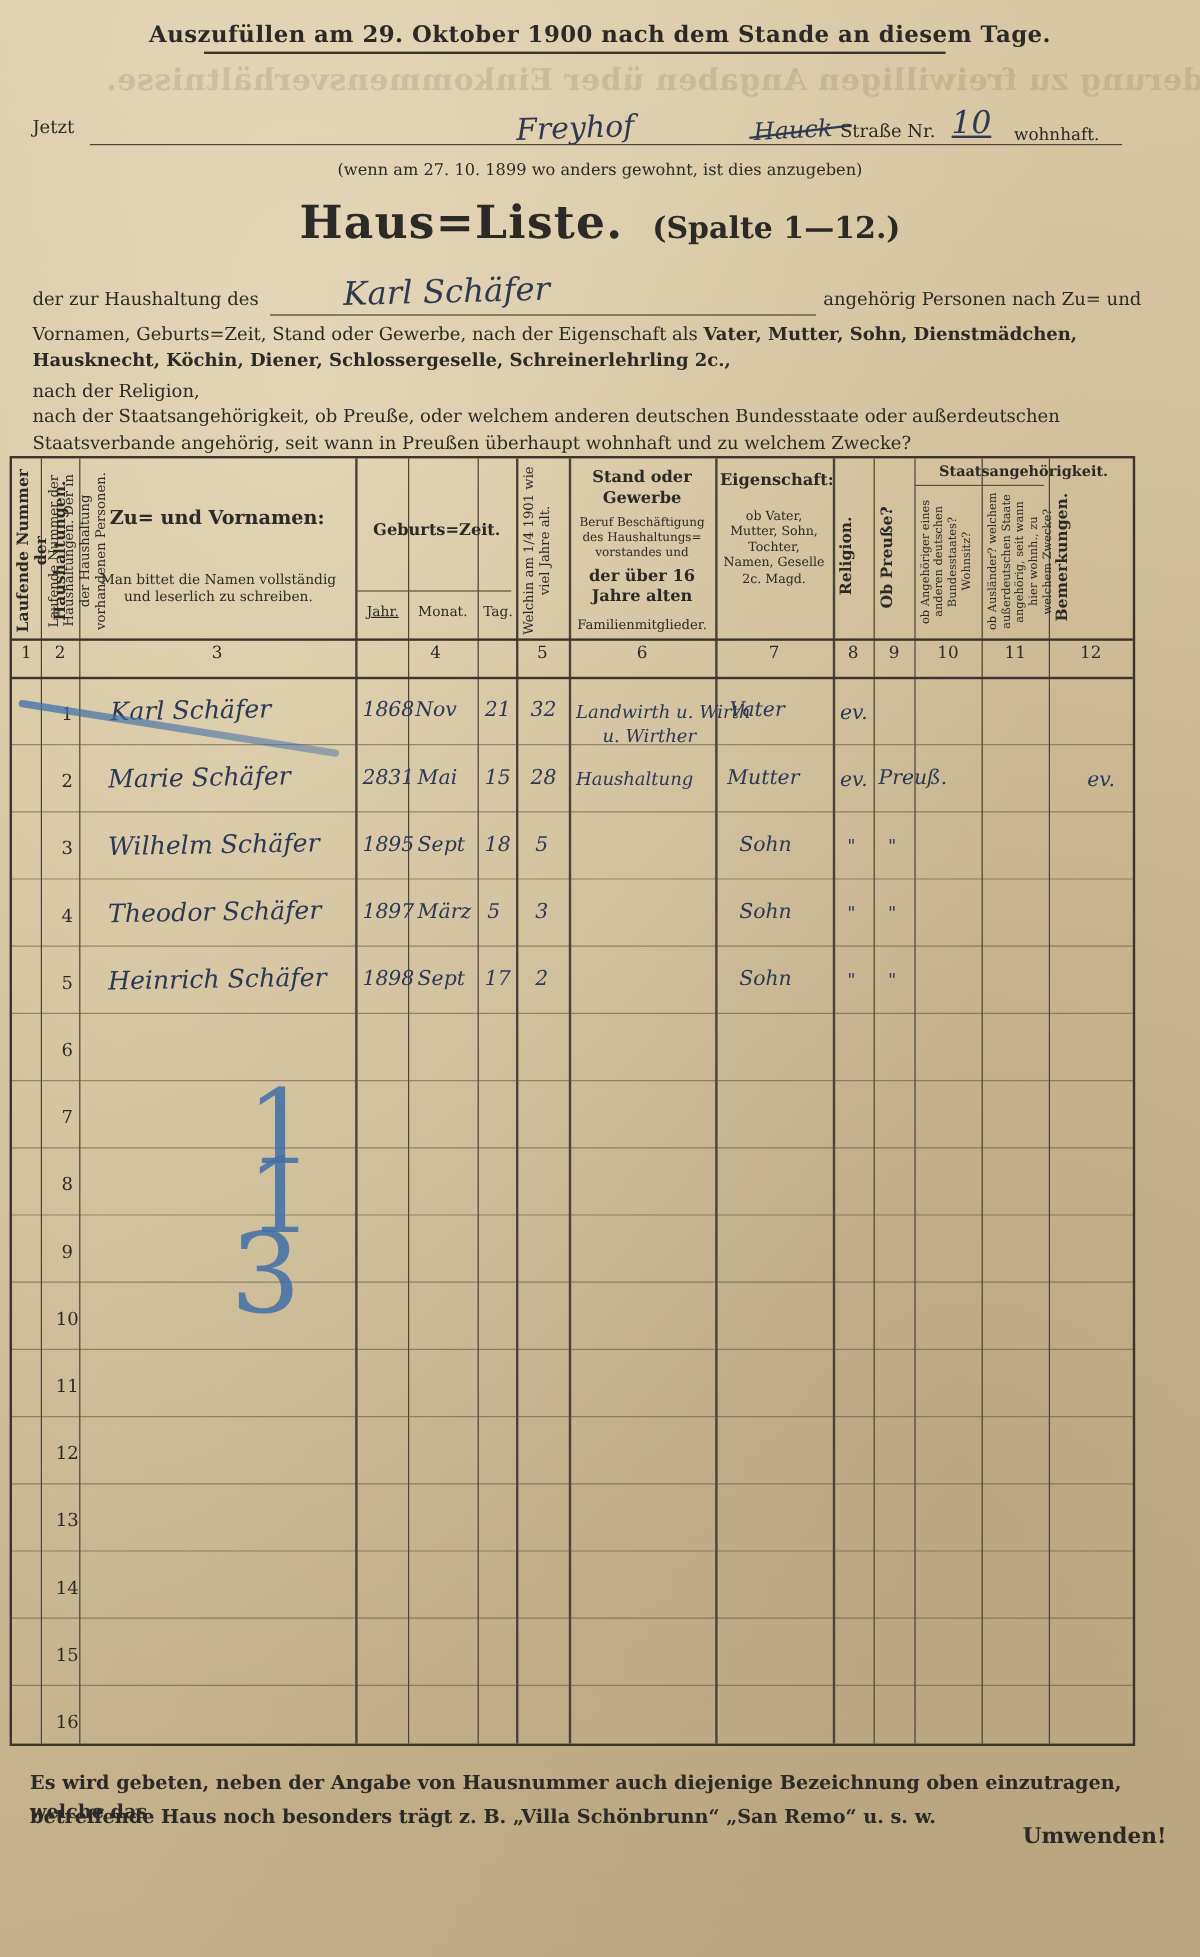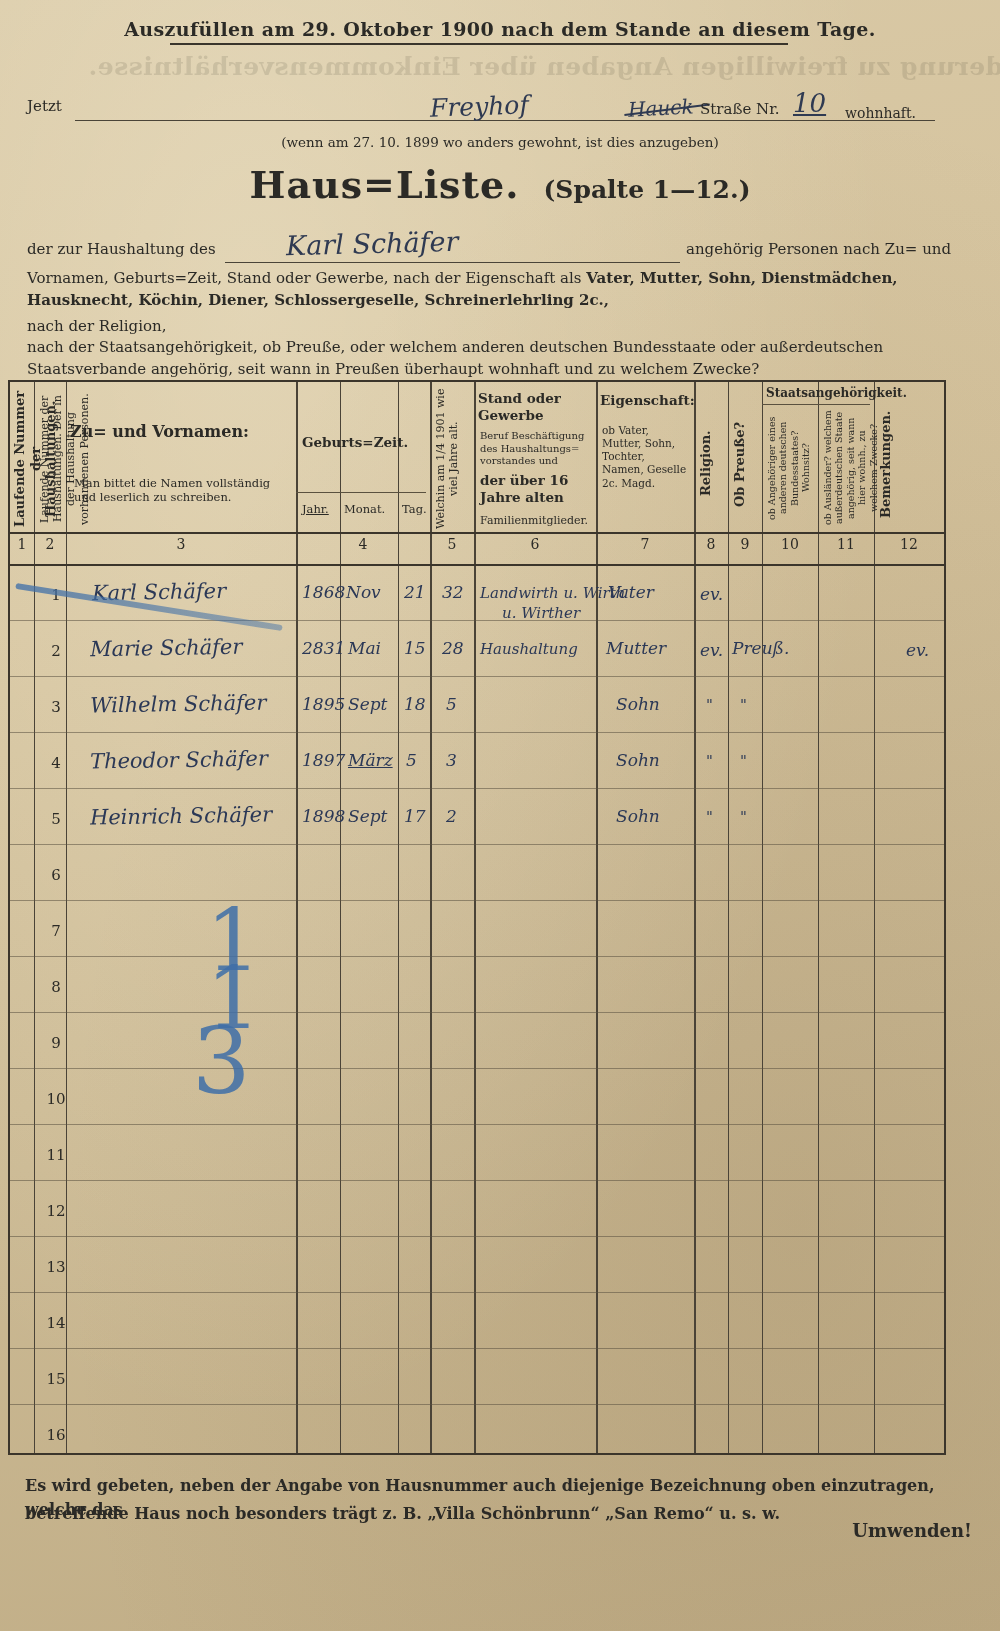--- a/index.html
+++ b/index.html
@@ -194,21 +194,21 @@
     left: 0; right: 0;
     height: 0;
     border-top: 1.1px solid #5a513f;
   }
   .hline.thick { border-top-width: 2.2px; border-top-color: #3b352b; }
   .hline.light { border-top-color: rgba(90,81,63,0.55); }
 
   .hcell {
     position: absolute;
     box-sizing: border-box;
-    text-align: left;
+    text-align: center;
     font-size: 11.5px;
     line-height: 1.25;
     padding: 2px 2px;
   }
   .hcell .big {
     font-size: 16px;
     font-weight: bold;
   }
   .hcell .mid {
     font-size: 13.5px;
@@ -448,21 +448,21 @@
     <div class="hw s" style="left:292px; top:312px;">1895</div>
     <div class="hw s" style="left:338px; top:312px;">Sept</div>
     <div class="hw s" style="left:394px; top:312px;">18</div>
     <div class="hw s" style="left:436px; top:312px;">5</div>
     <div class="hw s" style="left:606px; top:312px;">Sohn</div>
     <div class="hw dd" style="left:696px; top:314px;">"</div>
     <div class="hw dd" style="left:730px; top:314px;">"</div>
 
     <div class="hw n" style="left:80px; top:366px;">Theodor Schäfer</div>
     <div class="hw s" style="left:292px; top:368px;">1897</div>
-    <div class="hw s" style="left:338px; top:368px;text-decoration:underline;">März</div>
+    <div class="hw s" style="left:338px; top:368px;">März</div>
     <div class="hw s" style="left:396px; top:368px;">5</div>
     <div class="hw s" style="left:436px; top:368px;">3</div>
     <div class="hw s" style="left:606px; top:368px;">Sohn</div>
     <div class="hw dd" style="left:696px; top:370px;">"</div>
     <div class="hw dd" style="left:730px; top:370px;">"</div>
 
     <div class="hw n" style="left:80px; top:422px;">Heinrich Schäfer</div>
     <div class="hw s" style="left:292px; top:424px;">1898</div>
     <div class="hw s" style="left:338px; top:424px;">Sept</div>
     <div class="hw s" style="left:394px; top:424px;">17</div>

